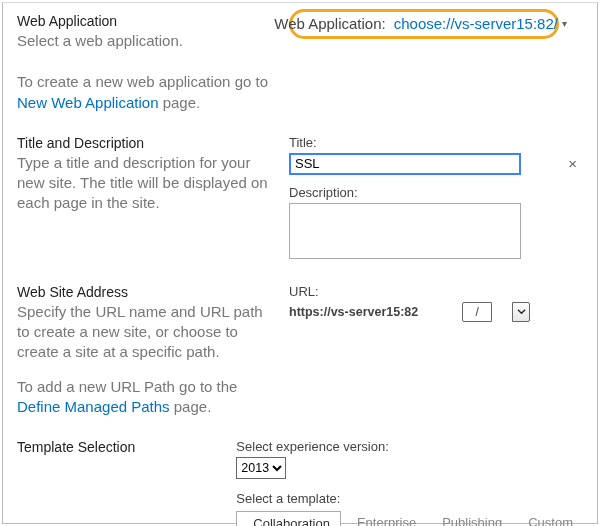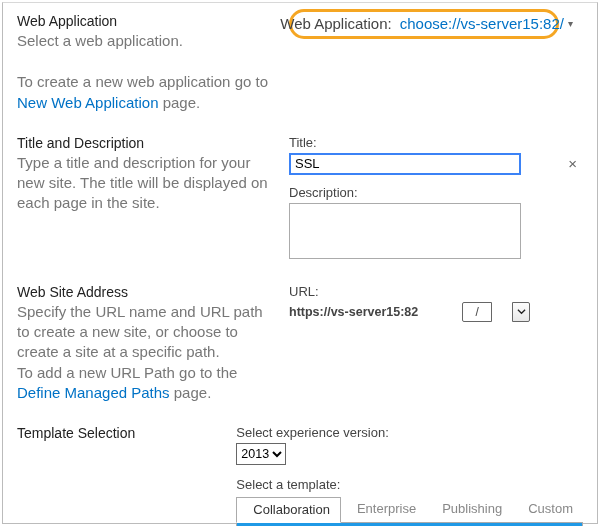--- a/index.html
+++ b/index.html
@@ -97,21 +97,21 @@
     cursor: pointer;
     color: #444;
   }
   .tpl-item.selected {
     background: #1f99e6;
     color: #fff;
   }
   
   .wa-wrap {
     position: absolute;
-    right: 24px; top: 12px;
+    right: 30px; top: 12px;
     display: flex; align-items: center; gap: 8px;
   }
   .wa-label { font-size: 15px; color: #444; }
   .wa-link { color: #0072c6; font-size: 15px; display: flex; align-items: center; cursor: pointer; }
   .wa-link .tri { margin-left: 4px; font-size: 10px; color: #666; }
   .callout {
     position: absolute;
     border: 3px solid #f5a623;
     border-radius: 20px;
     pointer-events: none;
@@ -156,21 +156,21 @@
       </div>
       <div class="field-label" style="margin-top:10px;">Description:</div>
       <textarea class="desc-input" value="" style=""></textarea>
     </div>
   </div>
 
   <div class="row">
     <div class="left">
       <div class="section-title">Web Site Address</div>
       <div class="desc">Specify the URL name and URL path to create a new site, or choose to create a site at a specific path.</div>
-      <div class="desc" style="">
+      <div class="desc" style="margin-top:14px;">
         <span>To add a new URL Path go to the </span><span class="link">Define Managed Paths</span><span> page.</span>
       </div>
     </div>
     <div class="right">
       <div class="field-label">URL:</div>
       <div class="url-row">
         <span class="url-base">https://vs-server15:82</span>
         <span style="width:4px;"></span>
         <span class="url-path">/</span>
         <span class="dd-btn">

